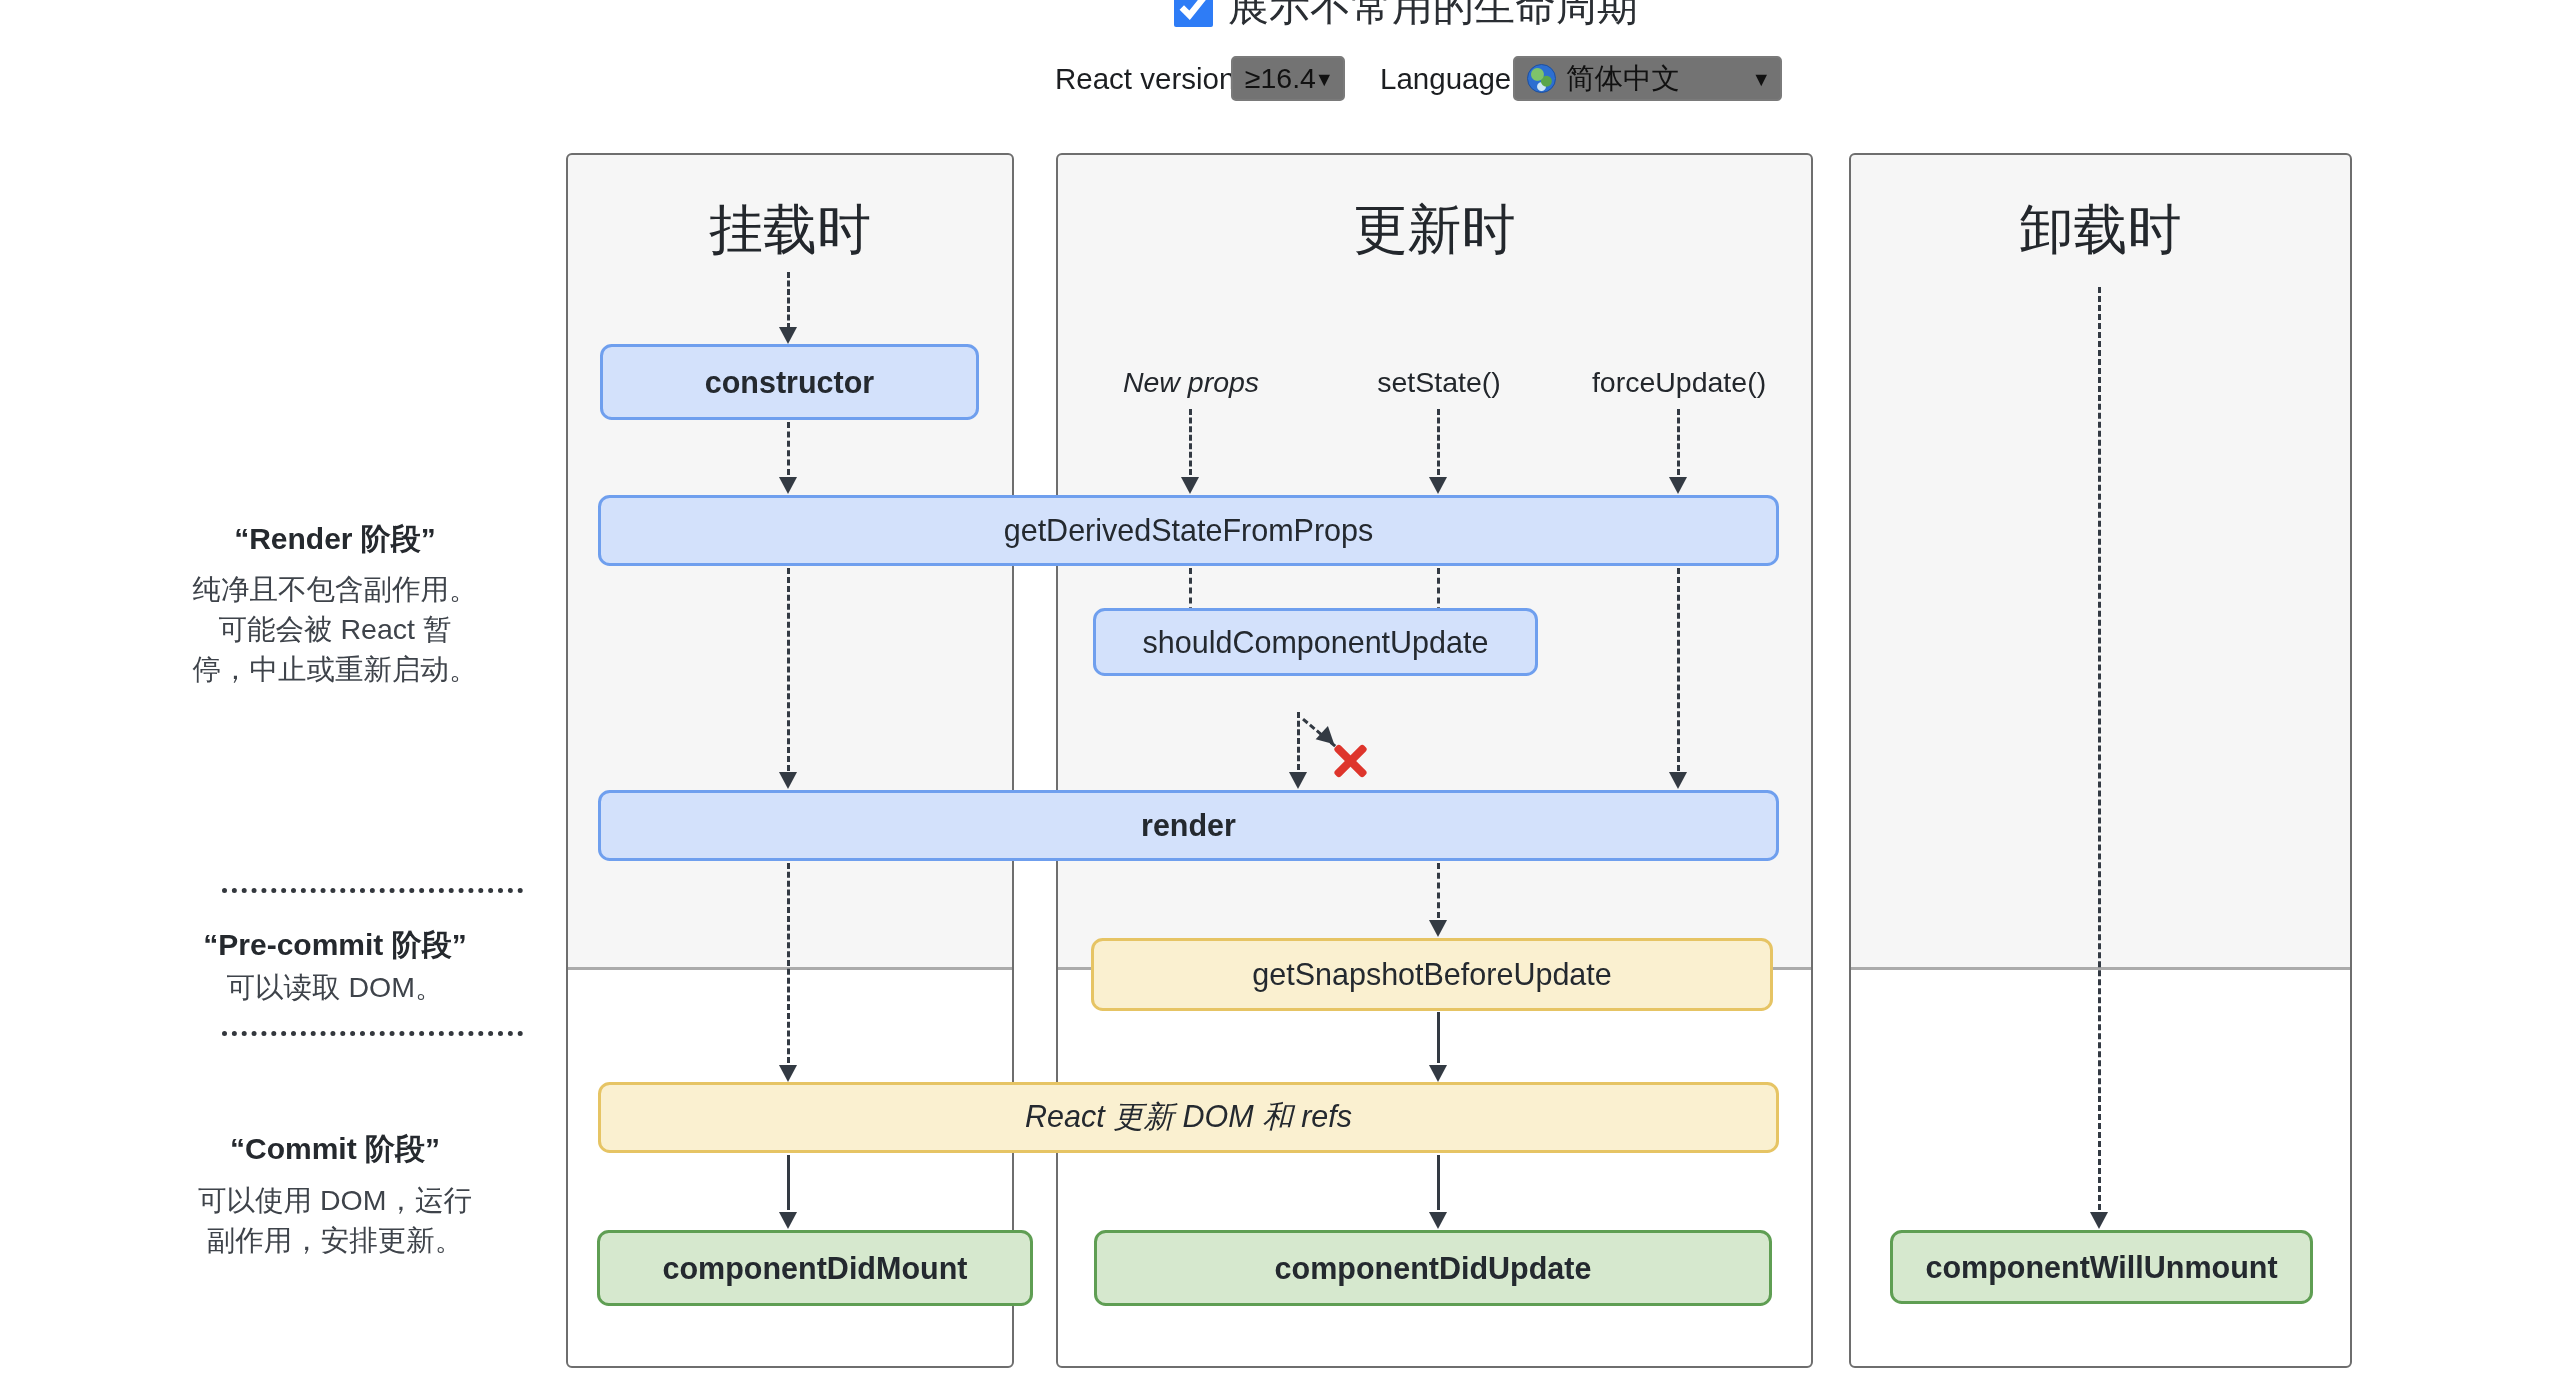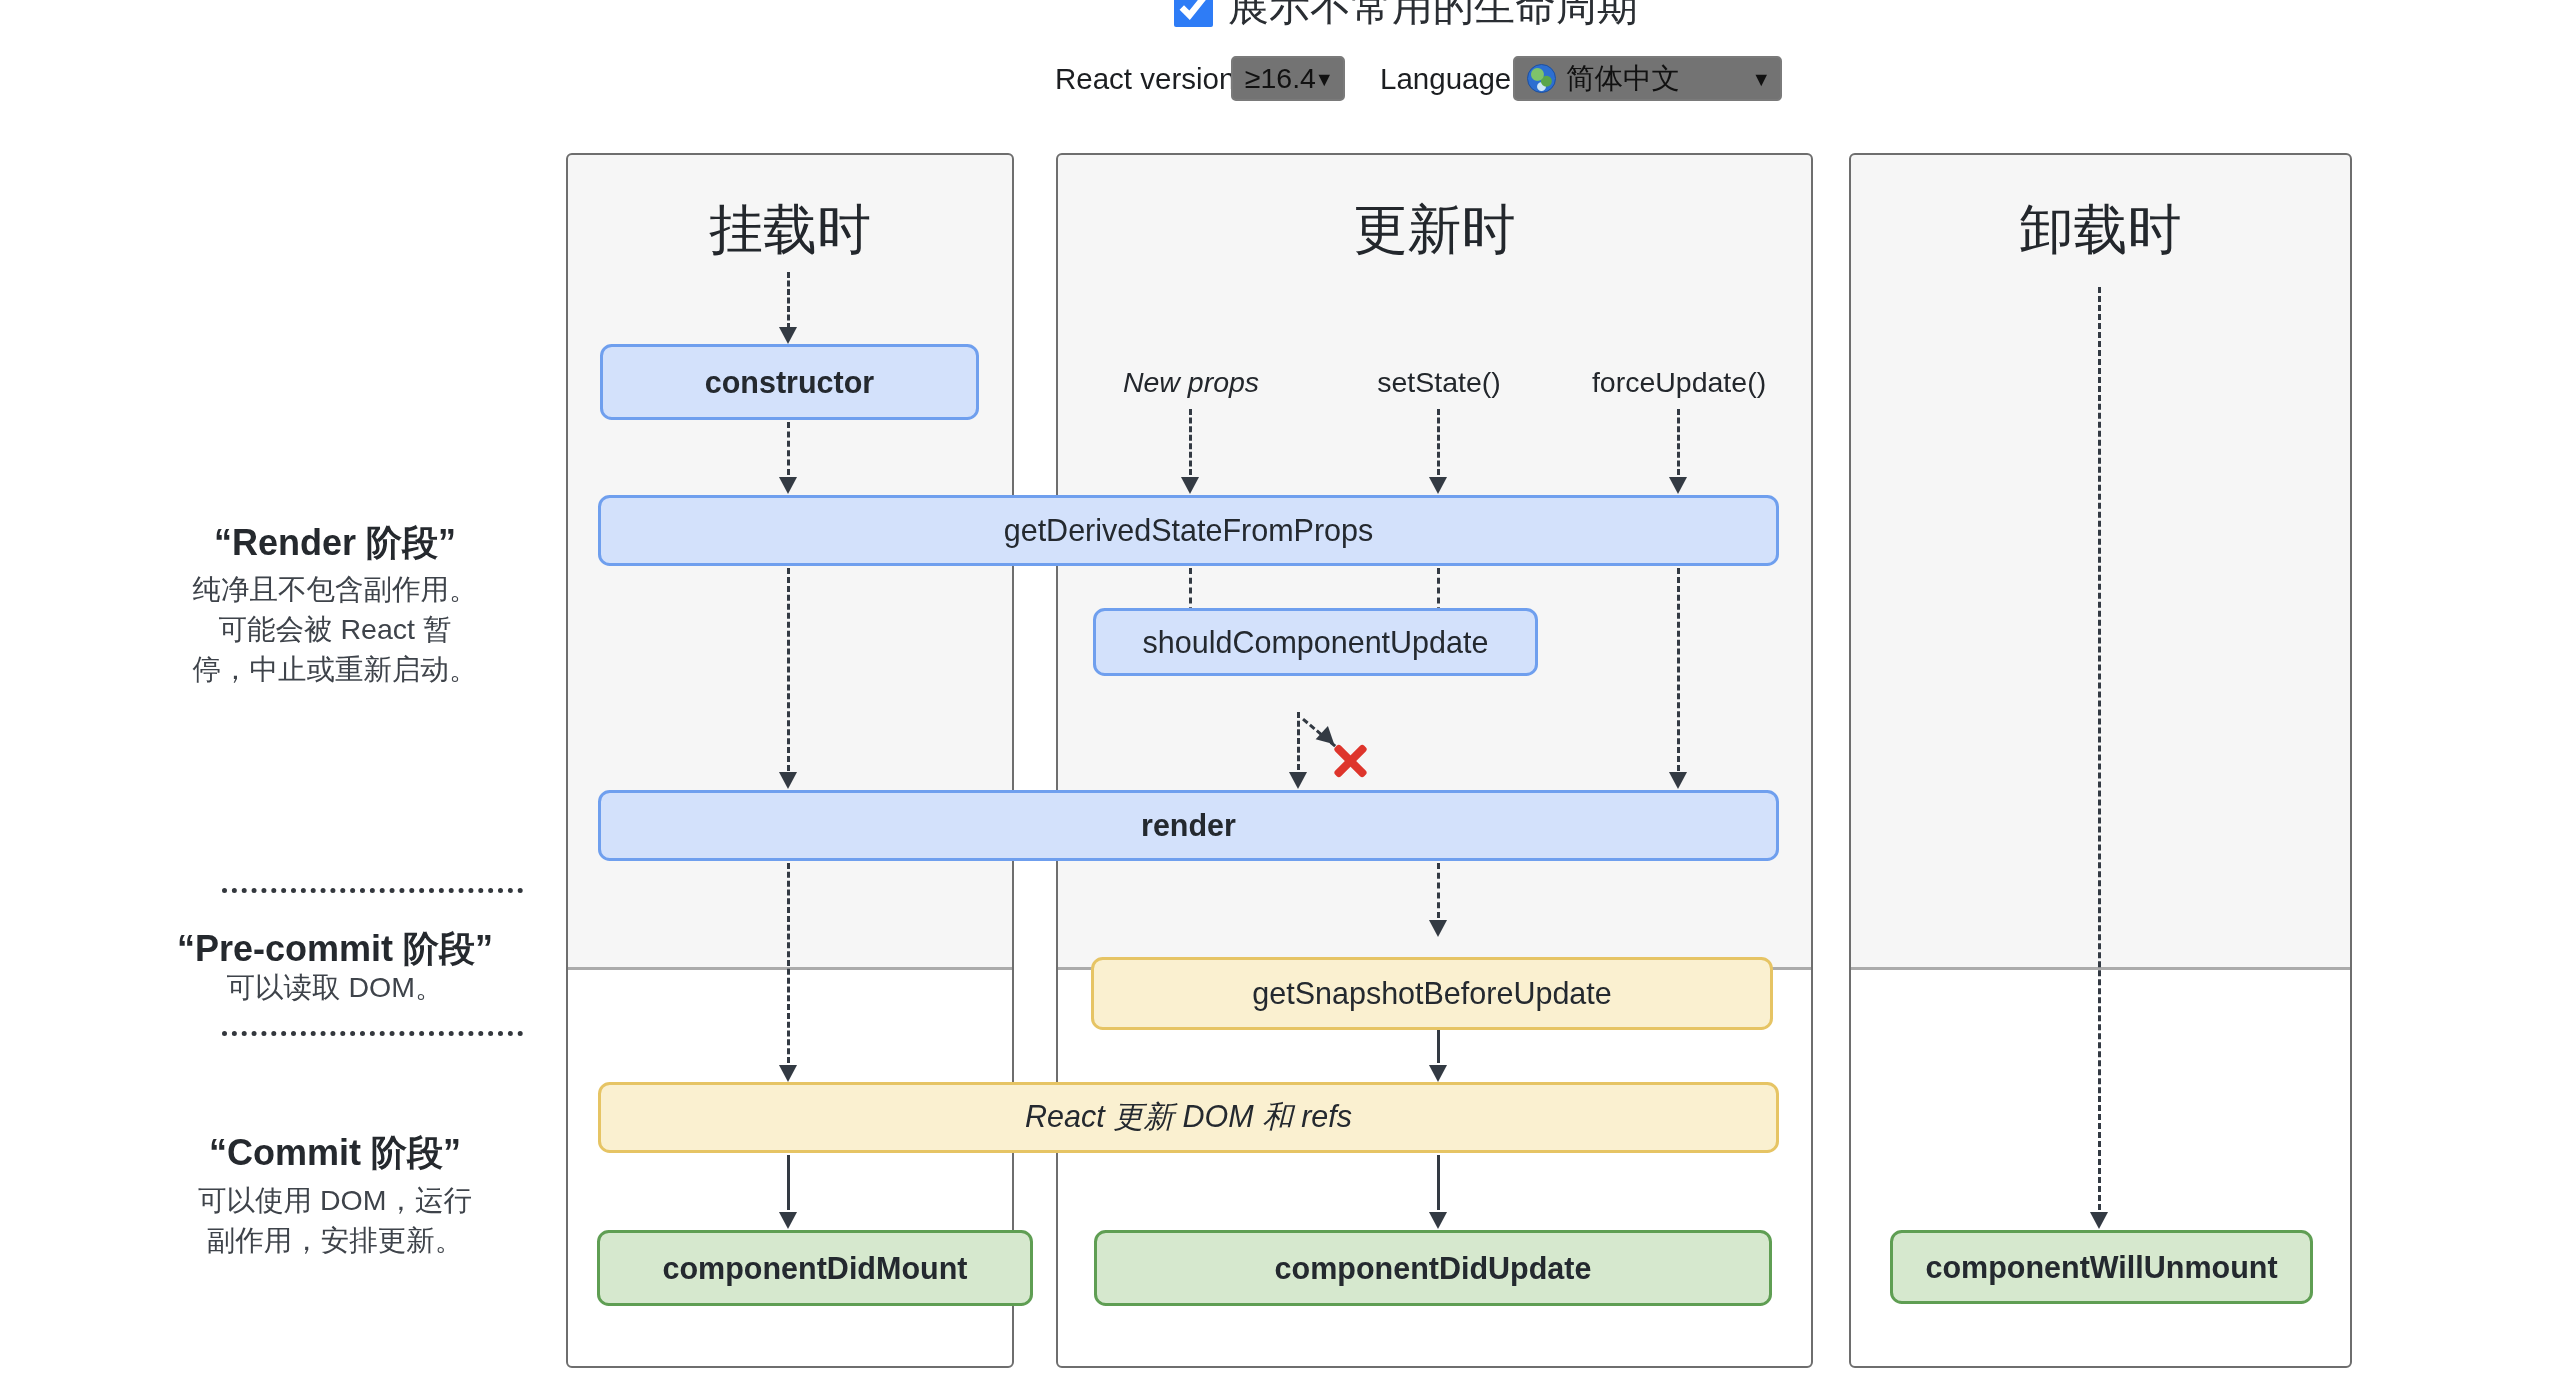--- a/index.html
+++ b/index.html
@@ -52,21 +52,21 @@
   .box.blue{background:var(--blue-fill);border-color:var(--blue-border);}
   .box.yellow{background:var(--yellow-fill);border-color:var(--yellow-border);}
   .box.green{background:var(--green-fill);border-color:var(--green-border);}
   .box.bold{font-weight:700;}
   .box.italic{font-style:italic;}
 
   .trigger{position:absolute;top:366px;transform:translateX(-50%);font-size:28.5px;color:#23272c;white-space:nowrap;}
   .trigger.italic{font-style:italic;}
 
   
-  .phase-title{position:absolute;left:138px;width:394px;text-align:center;font-size:36px;font-weight:600;color:#25292e;}
+  .phase-title{position:absolute;left:138px;width:394px;text-align:center;font-size:30px;font-weight:600;color:#25292e;}
   .phase-desc{position:absolute;left:138px;width:394px;text-align:center;font-size:28.5px;line-height:40px;
               color:var(--ink2);white-space:pre-line;}
   .dotline{position:absolute;left:222px;width:301px;height:0;border-top:5.9px dotted #33373d;}
 </style>
 </head>
 <body>
 
 <div class="page">
 
   <input type="checkbox" checked="" class="chk" style="">
@@ -151,20 +151,20 @@
   <div class="ah" style="left:1319px;top:730px;transform:rotate(-47deg);"></div>
   <div class="reject">
       <span></span>
       <span></span>
     </div>
 
   <div class="box blue bold" style="left:600px;top:344px;width:379px;height:76px;">constructor</div>
   <div class="box blue" style="left:598px;top:495px;width:1181px;height:71px;">getDerivedStateFromProps</div>
   <div class="box blue" style="left:1093px;top:608px;width:445px;height:68px;">shouldComponentUpdate</div>
   <div class="box blue bold" style="left:598px;top:790px;width:1181px;height:71px;">render</div>
-  <div class="box yellow" style="left:1091px;top:938px;width:682px;height:73px;margin-top:19px;">getSnapshotBeforeUpdate</div>
+  <div class="box yellow" style="left:1091px;top:938px;width:682px;height:73px;">getSnapshotBeforeUpdate</div>
   <div class="box yellow italic" style="left:598px;top:1082px;width:1181px;height:71px;">React 更新 DOM 和 refs</div>
   <div class="box green bold" style="left:597px;top:1230px;width:436px;height:76px;">componentDidMount</div>
   <div class="box green bold" style="left:1094px;top:1230px;width:678px;height:76px;">componentDidUpdate</div>
   <div class="box green bold" style="left:1890px;top:1230px;width:423px;height:74px;">componentWillUnmount</div>
 
 </div>
 
 
 </body></html>

